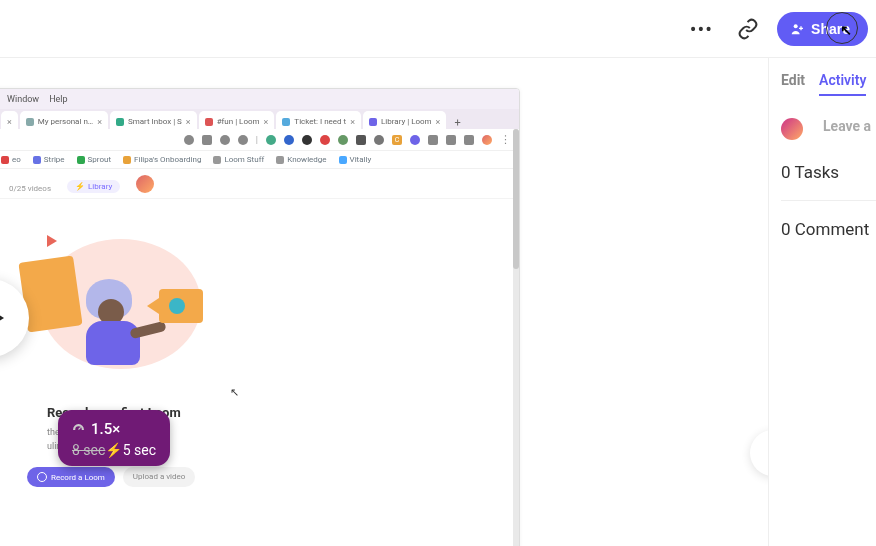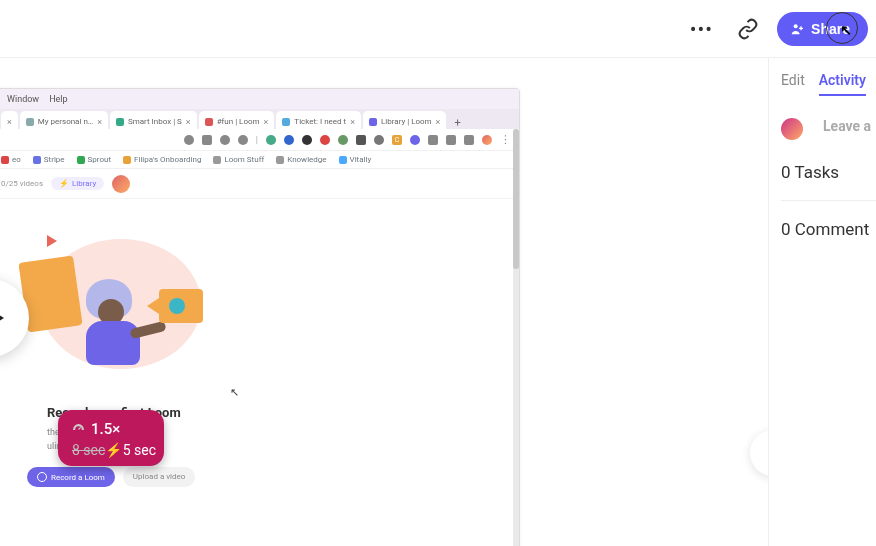--- a/index.html
+++ b/index.html
@@ -15,21 +15,21 @@
   .share-btn .cursor-arrow { position: absolute; right: 16px; top: 10px; font-size: 14px; color: #000; pointer-events: none; }
   .share-btn svg { width: 16px; height: 16px; fill: #fff; }
 
   
   .body { display: flex; height: calc(546px - 58px); }
   .main { flex: 1; position: relative; overflow: hidden; }
   .sidepanel { width: 108px; border-left: 1px solid #eee; padding: 14px 0 0 12px; display: flex; flex-direction: column; gap: 22px; }
 
   
   .sp-tabs { display: flex; gap: 14px; font-size: 14px; }
-  .sp-tab { color: #888; cursor: pointer; padding-bottom: 6px; }
+  .sp-tab { color: #888; cursor: pointer; padding-bottom: 6px; font-weight: bold; }
   .sp-tab.active { color: #615cf5; font-weight: 600; border-bottom: 2px solid #615cf5; }
   .sp-comment { display: flex; gap: 20px; font-weight: bold; }
   .sp-avatar { width: 22px; height: 22px; border-radius: 50%; background: linear-gradient(135deg,#c38,#fa6); }
   .sp-comment-text { color: #aaa; font-size: 14px; }
   .sp-count { font-size: 17px; color: #333; }
   .sp-divider { height: 1px; background: #eee; margin: -4px 0; }
 
   
   .shot { position: absolute; left: -60px; top: 30px; width: 580px; height: 470px; border: 1px solid #ddd; border-radius: 4px; overflow: hidden; background: #fff; box-shadow: 0 0 4px rgba(0,0,0,.05); }
   .shot-scroll { position: absolute; right: 0; top: 40px; bottom: 6px; width: 6px; background: #e9e9e9; border-radius: 3px; }
@@ -54,21 +54,21 @@
   .tb-ico { width: 10px; height: 10px; border-radius: 50%; }
 
   
   .bookbar { height: 18px; background: #fff; display: flex; align-items: center; gap: 12px; padding-left: 60px; font-size: 8px; color: #6b7780; border-bottom: 1px solid #f0f0f0; }
   .bk { display: flex; align-items: center; gap: 3px; }
   .bk .ico { width: 8px; height: 8px; border-radius: 2px; }
 
   
   .loom-head { height: 30px; display: flex; align-items: center; justify-content: space-between; padding: 0 10px 0 60px; font-size: 8px; color: #999; border-bottom: 1px solid #f3f3f3; }
   .loom-search { flex: 1; color: #bbb; }
-  .loom-head-right { display: flex; align-items: center; gap: 8px; }
+  .loom-head-right { display: flex; align-items: flex-end; gap: 16px; margin-left: 8px; }
   .upgrade { background: #f1effe; color: #7a6cff; border-radius: 10px; padding: 2px 8px; font-size: 8px; display: flex; gap: 3px; }
   .loom-avatar { width: 18px; height: 18px; border-radius: 50%; background: linear-gradient(135deg,#d66,#fa6); }
 
   
   .loom-body { padding: 30px 60px 0 60px; position: relative; }
   .illus { width: 190px; height: 150px; position: relative; margin-left: 20px; }
   .illus .blob { position: absolute; width: 160px; height: 130px; background: #fde3dd; border-radius: 50%; top: 10px; left: 20px; }
   .illus .sq1 { position: absolute; width: 55px; height: 70px; background: #f3a94a; border-radius: 4px; left: 2px; top: 30px; transform: rotate(-8deg); }
   .illus .tri { position: absolute; left: 26px; top: 6px; width: 0; height: 0; border-left: 10px solid #e8675a; border-top: 6px solid transparent; border-bottom: 6px solid transparent; }
   .illus .person { position: absolute; width: 70px; height: 90px; left: 65px; top: 50px; }
@@ -84,21 +84,21 @@
   .play-btn::after { content: ""; width: 0; height: 0; border-left: 22px solid #222; border-top: 14px solid transparent; border-bottom: 14px solid transparent; margin-left: 6px; }
 
   .loom-h { font-size: 13px; font-weight: 700; color: #333; margin: 26px 0 6px 46px; }
   .loom-p { font-size: 9px; color: #888; line-height: 1.5; margin-left: 46px; max-width: 230px; }
   .loom-btns { margin: 14px 0 0 26px; display: flex; gap: 8px; }
   .loom-primary { background: #6e64e8; color: #fff; font-size: 8px; padding: 5px 10px; border-radius: 12px; display: flex; gap: 4px; align-items: center; }
   .loom-primary::before { content: ""; width: 8px; height: 8px; border: 1.5px solid #fff; border-radius: 50%; }
   .loom-secondary { background: #f2f2f2; color: #888; font-size: 8px; padding: 5px 10px; border-radius: 12px; }
 
   
-  .speed-pill { position: absolute; left: 58px; top: 352px; background: #be185d; color: #fff; border-radius: 14px; padding: 10px 8px 8px 14px; font-size: 13px; box-shadow: 0 3px 10px rgba(0,0,0,.3); }
+  .speed-pill { position: absolute; left: 58px; top: 352px; background: #701a75; color: #fff; border-radius: 14px; padding: 10px 14px 8px 14px; font-size: 13px; box-shadow: 0 3px 10px rgba(0,0,0,.3); }
   .speed-row1 { display: flex; align-items: center; gap: 6px; font-size: 15px; font-weight: 500; }
   .speed-row1 svg { width: 13px; height: 13px; stroke: #ccc; stroke-width: 2; fill: none; }
   .speed-row2 { display: flex; align-items: center; gap: 0; margin-top: 4px; font-size: 14px; }
   .strike { text-decoration: line-through; color: #bdbdbd; }
   .bolt { color: #f5b342; }
 
   
   .float-bubble { position: absolute; right: -28px; bottom: 70px; width: 46px; height: 46px; border-radius: 50%; background: #fff; box-shadow: 0 2px 10px rgba(0,0,0,.12); }
 
   .cursor-dot { position: absolute; left: 289px; top: 297px; font-size: 11px; color: #333; pointer-events: none; }

